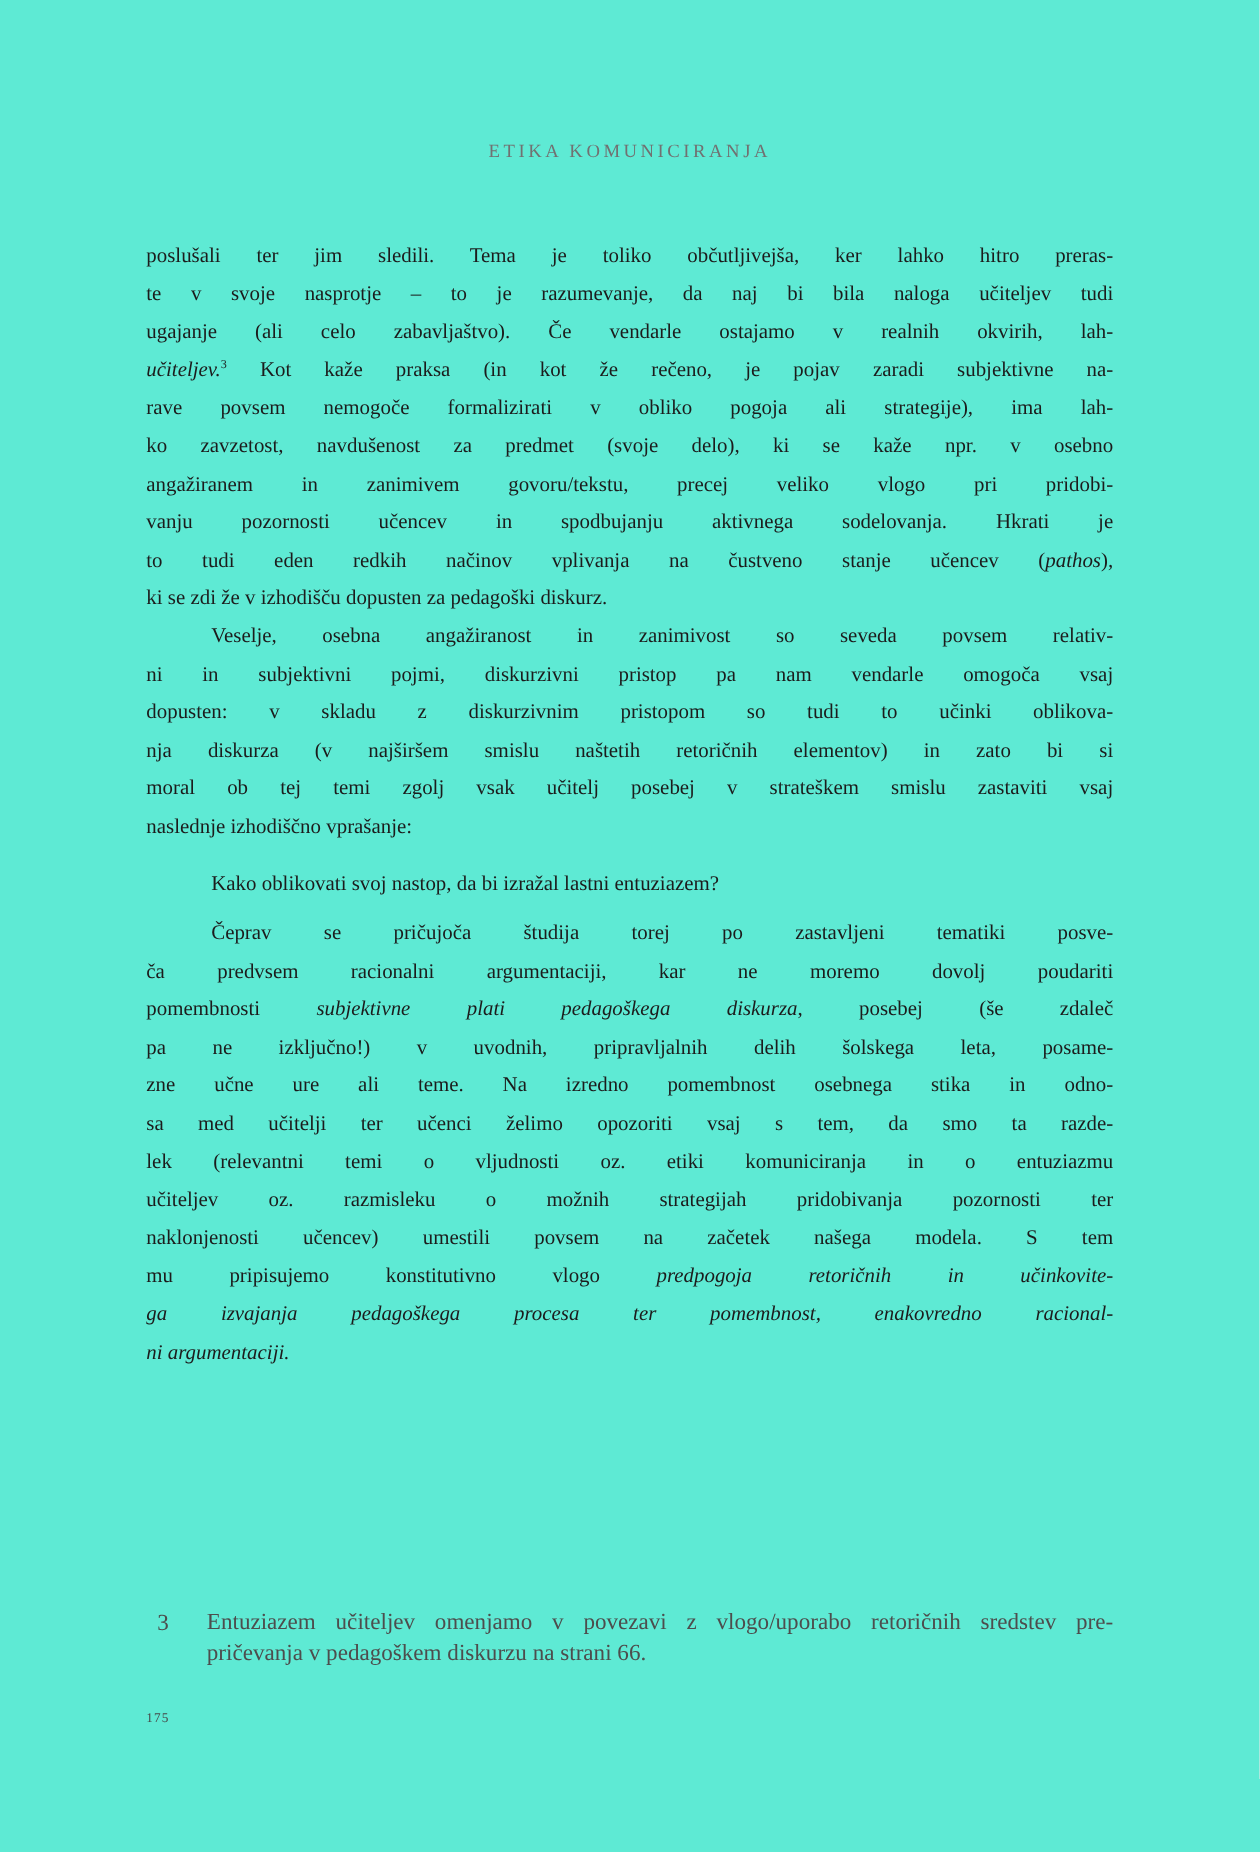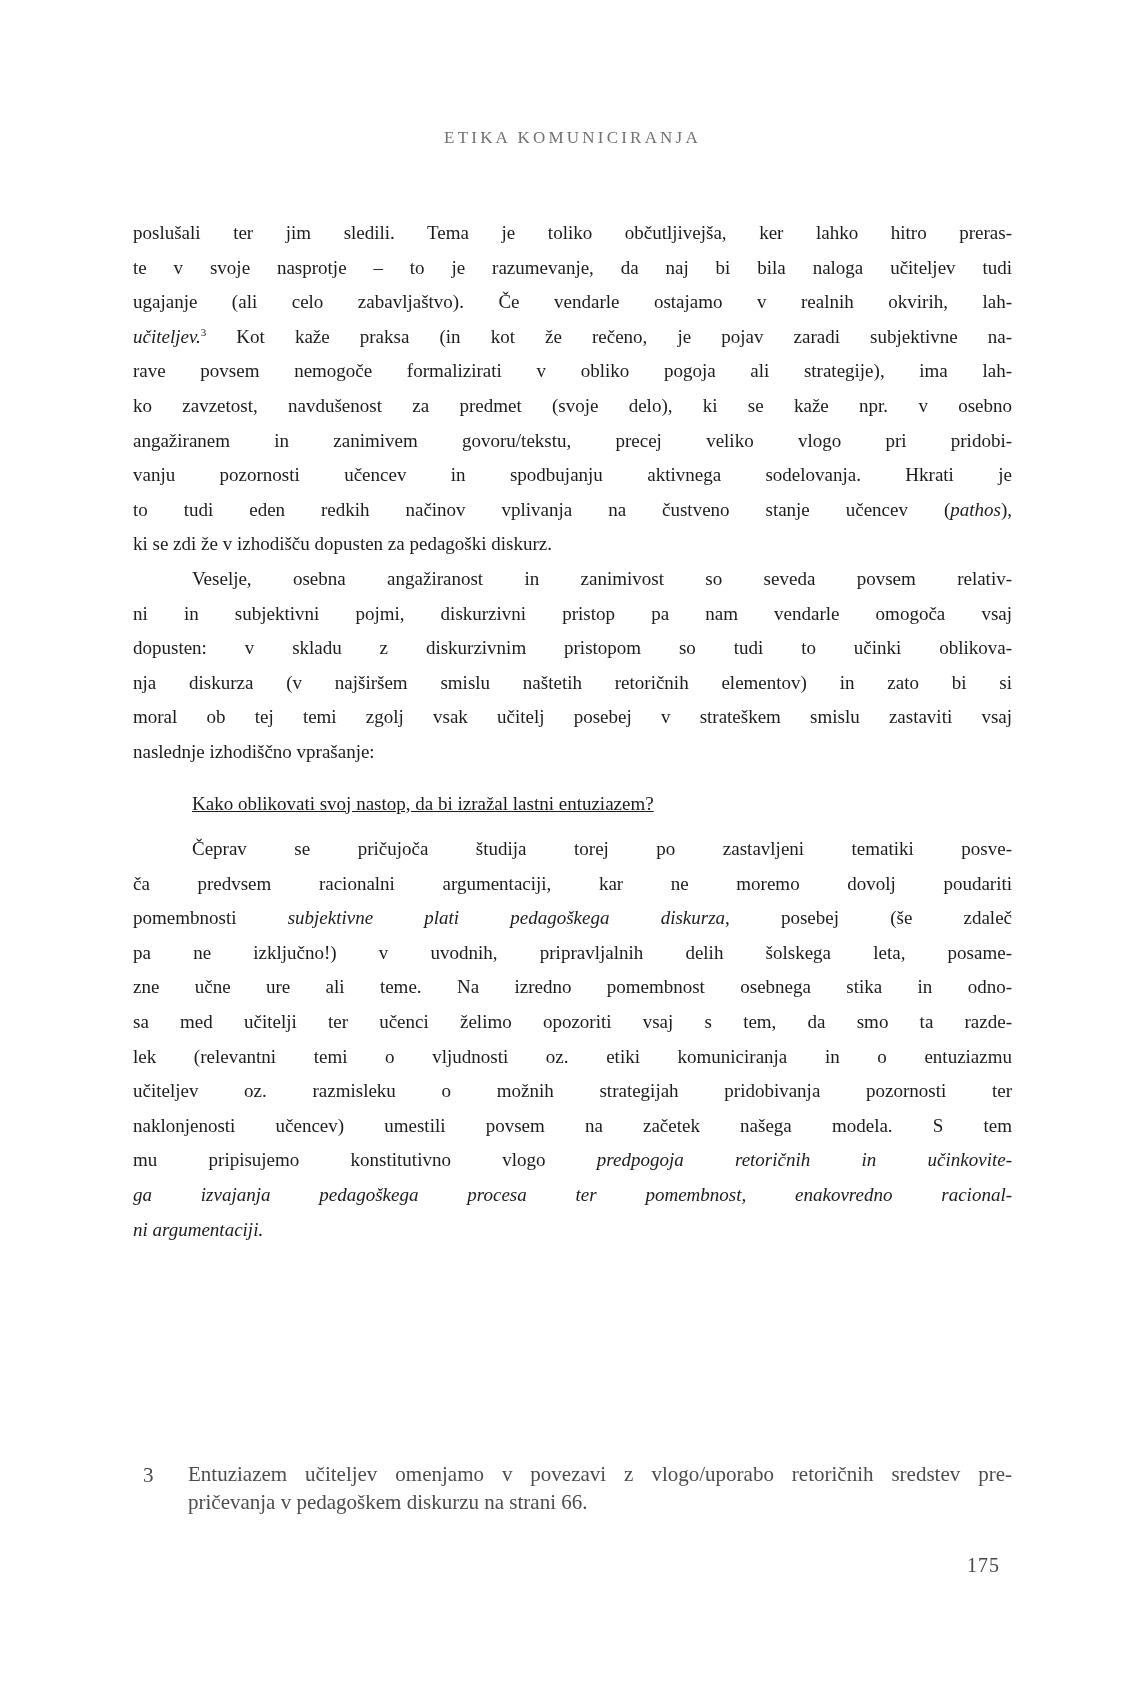--- a/index.html
+++ b/index.html
@@ -1,21 +1,21 @@
 <!DOCTYPE html>
 <html><head>
 <meta charset="utf-8">
 <style>
   html,body{margin:0;padding:0;background:#e8e8e8;}
   .page{
     position:relative;
     width:1145px;
     height:1684px;
     margin:0 auto;
-    background:#ffffff;
+    background:#5eead4;
     font-family:"Liberation Serif","DejaVu Serif",serif;
     color:#1c1c1c;
     overflow:hidden;
   }
   .column{
     position:absolute;
     left:133px;
     top:0;
     width:879px;
     height:100%;
@@ -52,21 +52,20 @@
   .line.indent{
     text-indent:59px;
   }
   .para.quote{
     margin-top:17px;
     margin-bottom:11px;
   }
   .para.quote .line{
     text-align:center;
     text-align-last:left;
-    text-decoration:underline;
   }
   em{font-style:italic;}
   .sup{
     font-size:58%;
     vertical-align:super;
     line-height:0;
   }
   .footnote{
     position:absolute;
     top:1461px;
@@ -91,22 +90,21 @@
   .fn-text .line.last{
     text-align-last:left;
   }
   .page-number{
     position:absolute;
     top:1554px;
     left:0;
     width:100%;
     padding-right:12px;
     box-sizing:border-box;
-    text-align:right;
-    font-size:20px;
+    font-size:12px;
     letter-spacing:1px;
     color:#474747;
   }
 </style>
 </head>
 <body>
 
 <div class="page">
   <div class="column">
 

